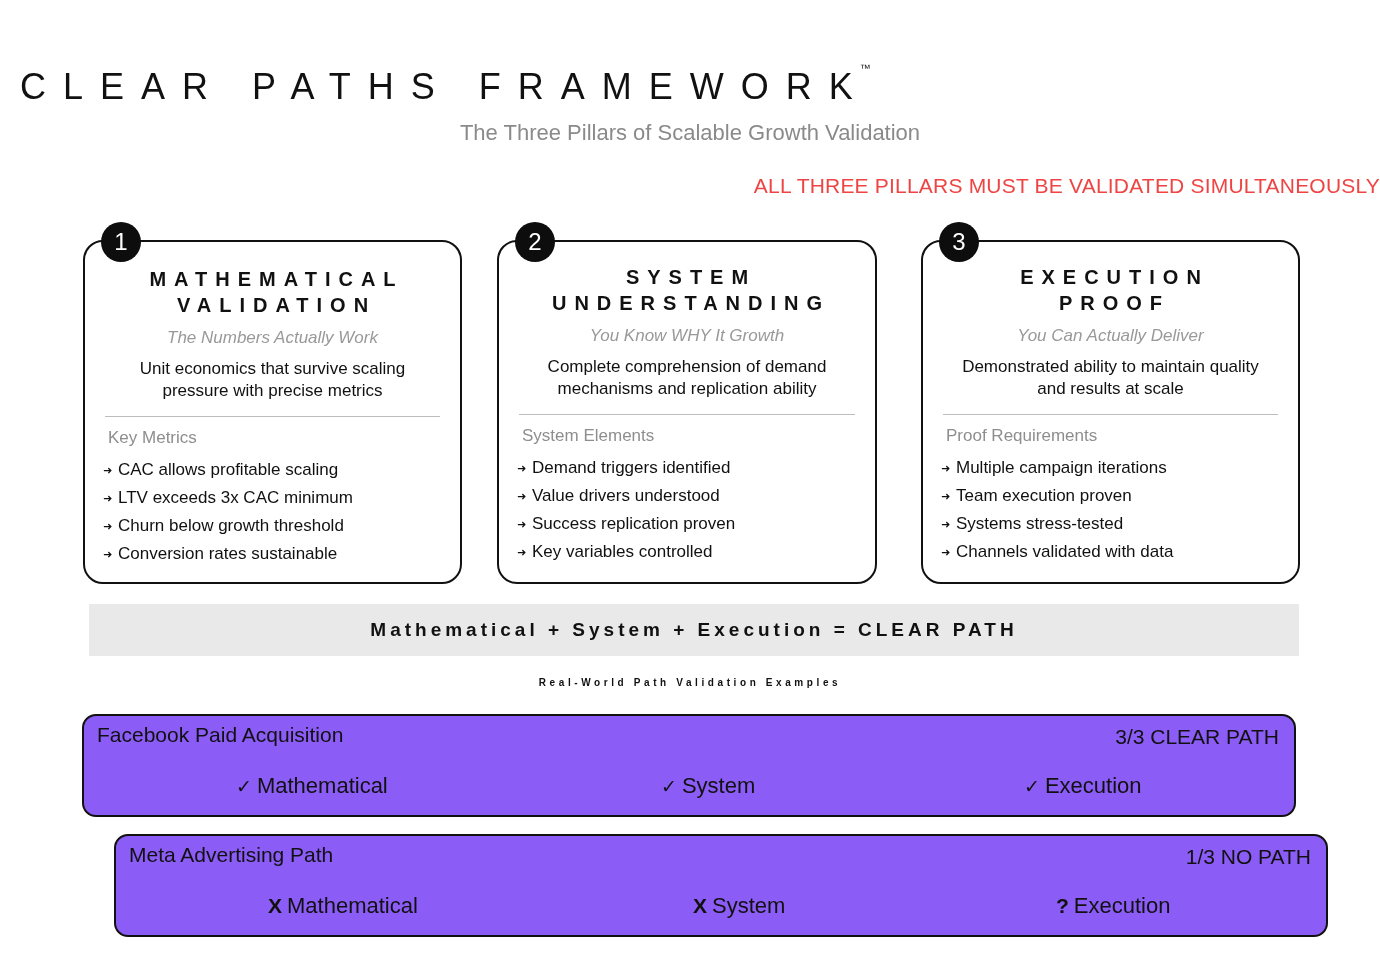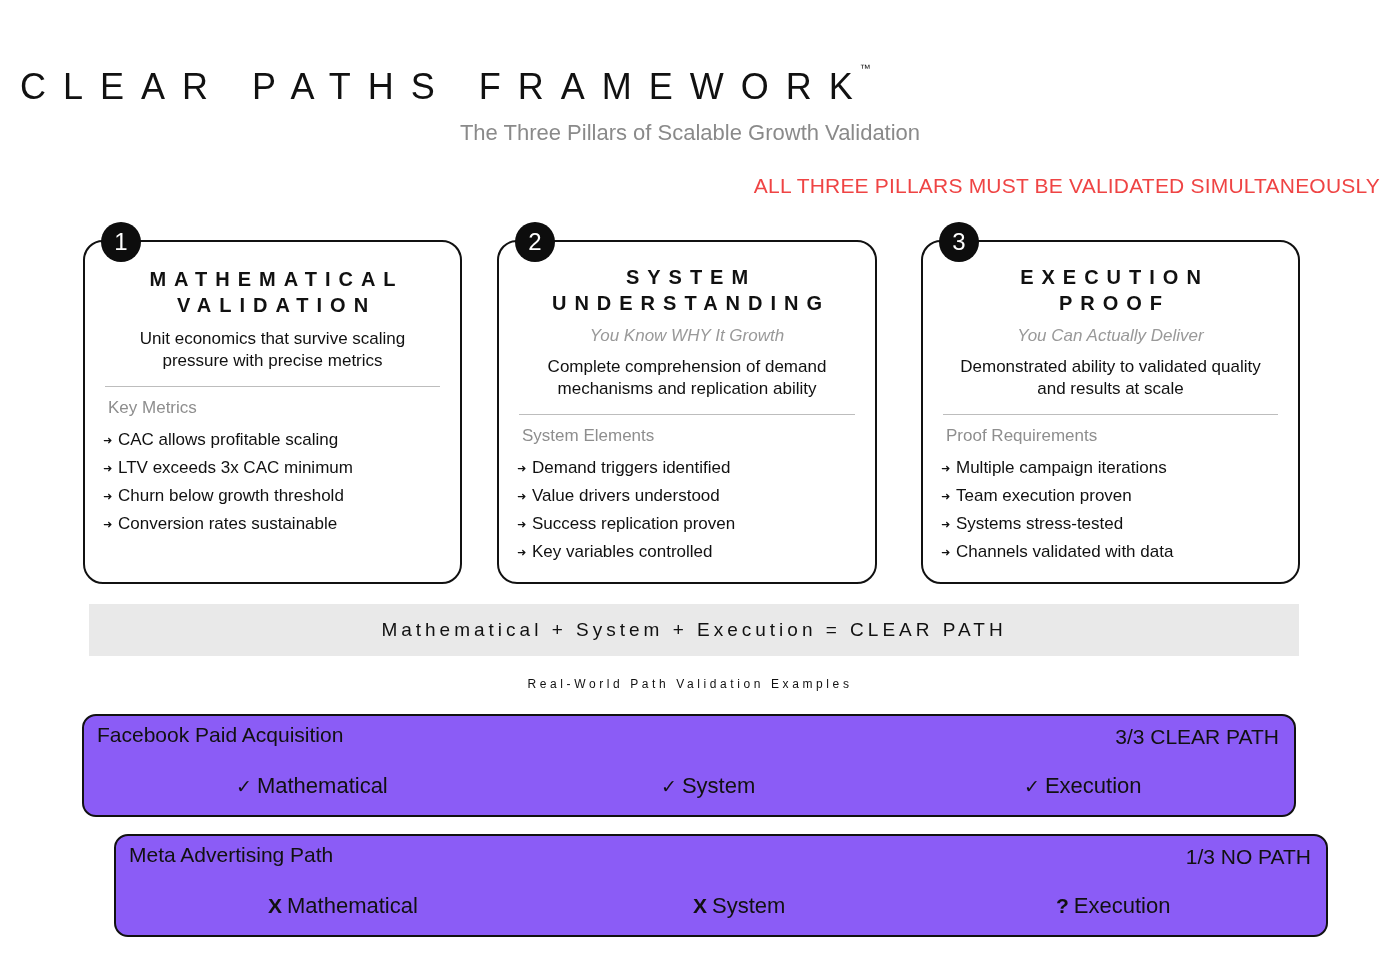--- a/index.html
+++ b/index.html
@@ -25,23 +25,23 @@
   .card.c2 .card-title, .card.c3 .card-title { margin-top: 22px; }
   .card-tagline { text-align: center; font-style: italic; font-size: 17px; color: #999; margin-top: 10px; }
   .card-desc { text-align: center; font-size: 17px; color: #111; line-height: 22px; margin-top: 10px; padding: 0 20px; }
   .divider { margin: 14px 20px 0 20px; height: 1px; background: #bdbdbd; }
   .section-label { font-size: 17px; color: #8e8e8e; margin: 11px 12px 0 23px; }
   .list { list-style: none; margin: 8px 0 0 18px; }
   .list li { font-size: 17px; line-height: 28px; color: #111; display: flex; align-items: center; }
   .arrow { font-size: 11px; width: 15px; display: inline-block; }
 
   .equation { position: absolute; top: 604px; left: 89px; width: 1210px; height: 52px; background: #e9e9e9;
-    display: flex; align-items: center; justify-content: center; font-size: 19px; letter-spacing: 4px; font-weight: 400; color: #111; }
+    display: flex; align-items: center; justify-content: center; font-size: 19px; letter-spacing: 4px; font-weight: 700; color: #111; }
   .examples-heading { position: absolute; top: 677px; left: 0; width: 1380px; text-align: center;
-    font-size: 12px; letter-spacing: 3.6px; color: #111; }
+    font-size: 10px; letter-spacing: 3.6px; color: #111; font-weight: bold; }
 
   .example { position: absolute; left: 82px; width: 1214px; height: 103px; border: 2px solid #111; border-radius: 14px; background: #8b5cf6; }
   .example.e1 { top: 714px; }
   .example.e2 { top: 834px; margin-left: 32px; }
   .ex-name { position: absolute; left: 13px; top: 7px; font-size: 21px; color: #111; }
   .ex-status { position: absolute; right: 15px; top: 9px; font-size: 21px; color: #111; }
   .ex-pill { position: absolute; top: 57px; font-size: 22px; color: #111; display: flex; align-items: baseline; }
   .ex-pill .mark { margin-right: 5px; font-size: 19px; }
   .ex-pill .mark.bold { font-weight: 700; font-size: 21px; }
   .p1 { left: 152px; } .p2 { left: 577px; } .p3 { left: 940px; }
@@ -52,20 +52,21 @@
 <div class="title"><span>CLEAR PATHS FRAMEWORK</span><sup>™</sup></div>
 <div class="subtitle">The Three Pillars of Scalable Growth Validation</div>
 <div class="mandate">ALL THREE PILLARS MUST BE VALIDATED SIMULTANEOUSLY</div>
 
 <div class="card c1">
   <div class="badge">1</div>
   <div class="card-title">
     <div>MATHEMATICAL</div>
     <div>VALIDATION</div>
   </div>
+  <div class="card-tagline">The Numbers Actually Work</div>
   <div class="card-desc">
     <div>Unit economics that survive scaling</div>
     <div>pressure with precise metrics</div>
   </div>
   <div class="divider"></div>
   <div class="section-label">Key Metrics</div>
   <ul class="list">
     <li>
         <span class="arrow">➜</span>
         <span>CAC allows profitable scaling</span>
@@ -119,21 +120,21 @@
 </div>
 
 <div class="card c3">
   <div class="badge">3</div>
   <div class="card-title">
     <div>EXECUTION</div>
     <div>PROOF</div>
   </div>
   <div class="card-tagline">You Can Actually Deliver</div>
   <div class="card-desc">
-    <div>Demonstrated ability to validated quality</div>
+    <div>Demonstrated ability to maintain quality</div>
     <div>and results at scale</div>
   </div>
   <div class="divider"></div>
   <div class="section-label">Proof Requirements</div>
   <ul class="list">
     <li>
         <span class="arrow">➜</span>
         <span>Multiple campaign iterations</span>
       </li>
     <li>

